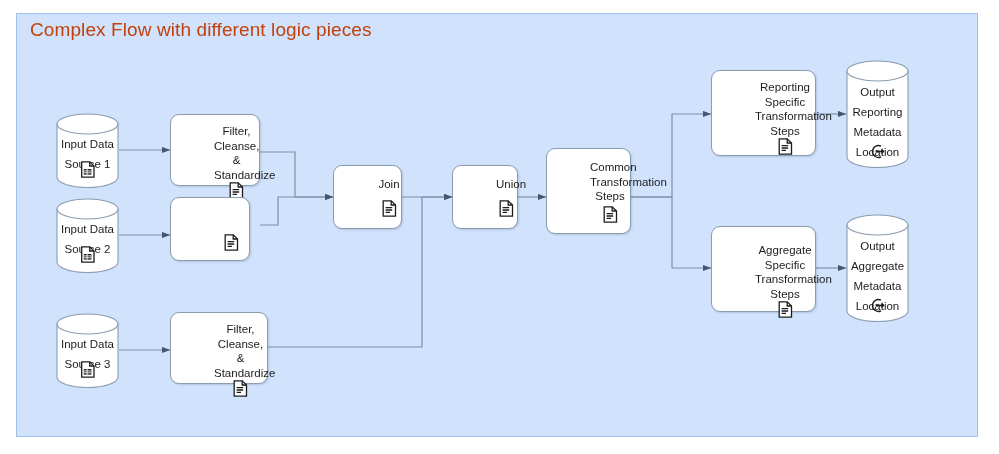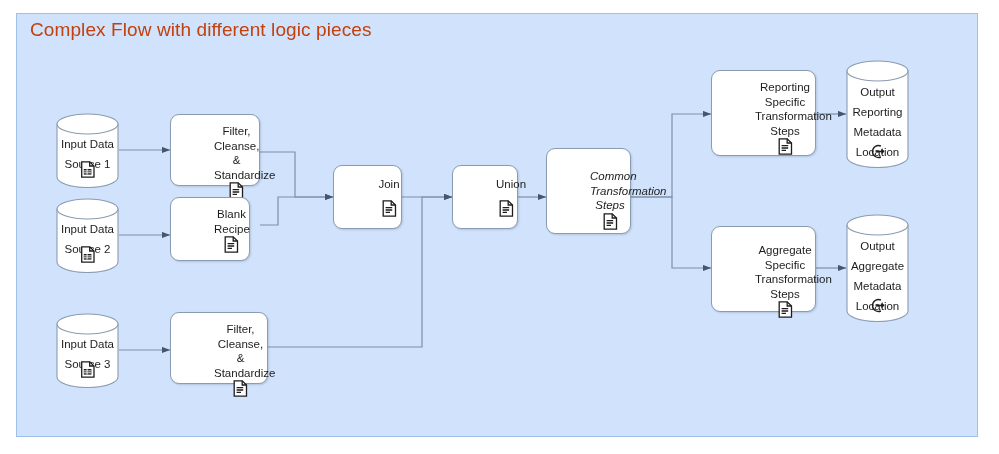--- a/index.html
+++ b/index.html
@@ -148,21 +148,20 @@
     <span class="ico" style="margin-bottom:11px;">
       <svg width="15" height="17" viewBox="0 0 15 17">
         <path d="M1.2,0.8 h8.0 l4.3,4.2 v11.2 h-12.3 z" fill="#ffffff" stroke="#1d1d1d" stroke-width="1.3"></path>
         <path d="M9.2,0.8 v4.2 h4.3" fill="none" stroke="#1d1d1d" stroke-width="1.3"></path>
         <path d="M3.6,7.6 h6.6 M3.6,10.0 h6.6 M3.6,12.4 h4.4" stroke="#1d1d1d" stroke-width="1.3"></path>
       </svg>
     </span>
   </div>
 
   <div class="node box" style="left:170px;top:197px;width:80px;height:64px;">
-    <div class="label" style="margin-top:9px;">Blank<br>Recipe</div>
     <span class="ico" style="margin-bottom:9px;">
       <svg width="15" height="17" viewBox="0 0 15 17">
         <path d="M1.2,0.8 h8.0 l4.3,4.2 v11.2 h-12.3 z" fill="#ffffff" stroke="#1d1d1d" stroke-width="1.3"></path>
         <path d="M9.2,0.8 v4.2 h4.3" fill="none" stroke="#1d1d1d" stroke-width="1.3"></path>
         <path d="M3.6,7.6 h6.6 M3.6,10.0 h6.6 M3.6,12.4 h4.4" stroke="#1d1d1d" stroke-width="1.3"></path>
       </svg>
     </span>
   </div>
 
   <div class="node box" style="left:170px;top:312px;width:98px;height:72px;">
@@ -192,21 +191,21 @@
     <span class="ico" style="margin-bottom:11px;">
       <svg width="15" height="17" viewBox="0 0 15 17">
         <path d="M1.2,0.8 h8.0 l4.3,4.2 v11.2 h-12.3 z" fill="#ffffff" stroke="#1d1d1d" stroke-width="1.3"></path>
         <path d="M9.2,0.8 v4.2 h4.3" fill="none" stroke="#1d1d1d" stroke-width="1.3"></path>
         <path d="M3.6,7.6 h6.6 M3.6,10.0 h6.6 M3.6,12.4 h4.4" stroke="#1d1d1d" stroke-width="1.3"></path>
       </svg>
     </span>
   </div>
 
   <div class="node box" style="left:546px;top:148px;width:85px;height:86px;">
-    <div class="label" style="margin-top:20px;font-style:italic;">Common<br>Transformation<br>Steps</div>
+    <div class="label" style="margin-top:11px;">Common<br>Transformation<br>Steps</div>
     <span class="ico" style="margin-bottom:10px;">
       <svg width="15" height="17" viewBox="0 0 15 17">
         <path d="M1.2,0.8 h8.0 l4.3,4.2 v11.2 h-12.3 z" fill="#ffffff" stroke="#1d1d1d" stroke-width="1.3"></path>
         <path d="M9.2,0.8 v4.2 h4.3" fill="none" stroke="#1d1d1d" stroke-width="1.3"></path>
         <path d="M3.6,7.6 h6.6 M3.6,10.0 h6.6 M3.6,12.4 h4.4" stroke="#1d1d1d" stroke-width="1.3"></path>
       </svg>
     </span>
   </div>
 
   <div class="node box" style="left:711px;top:70px;width:105px;height:86px;">

